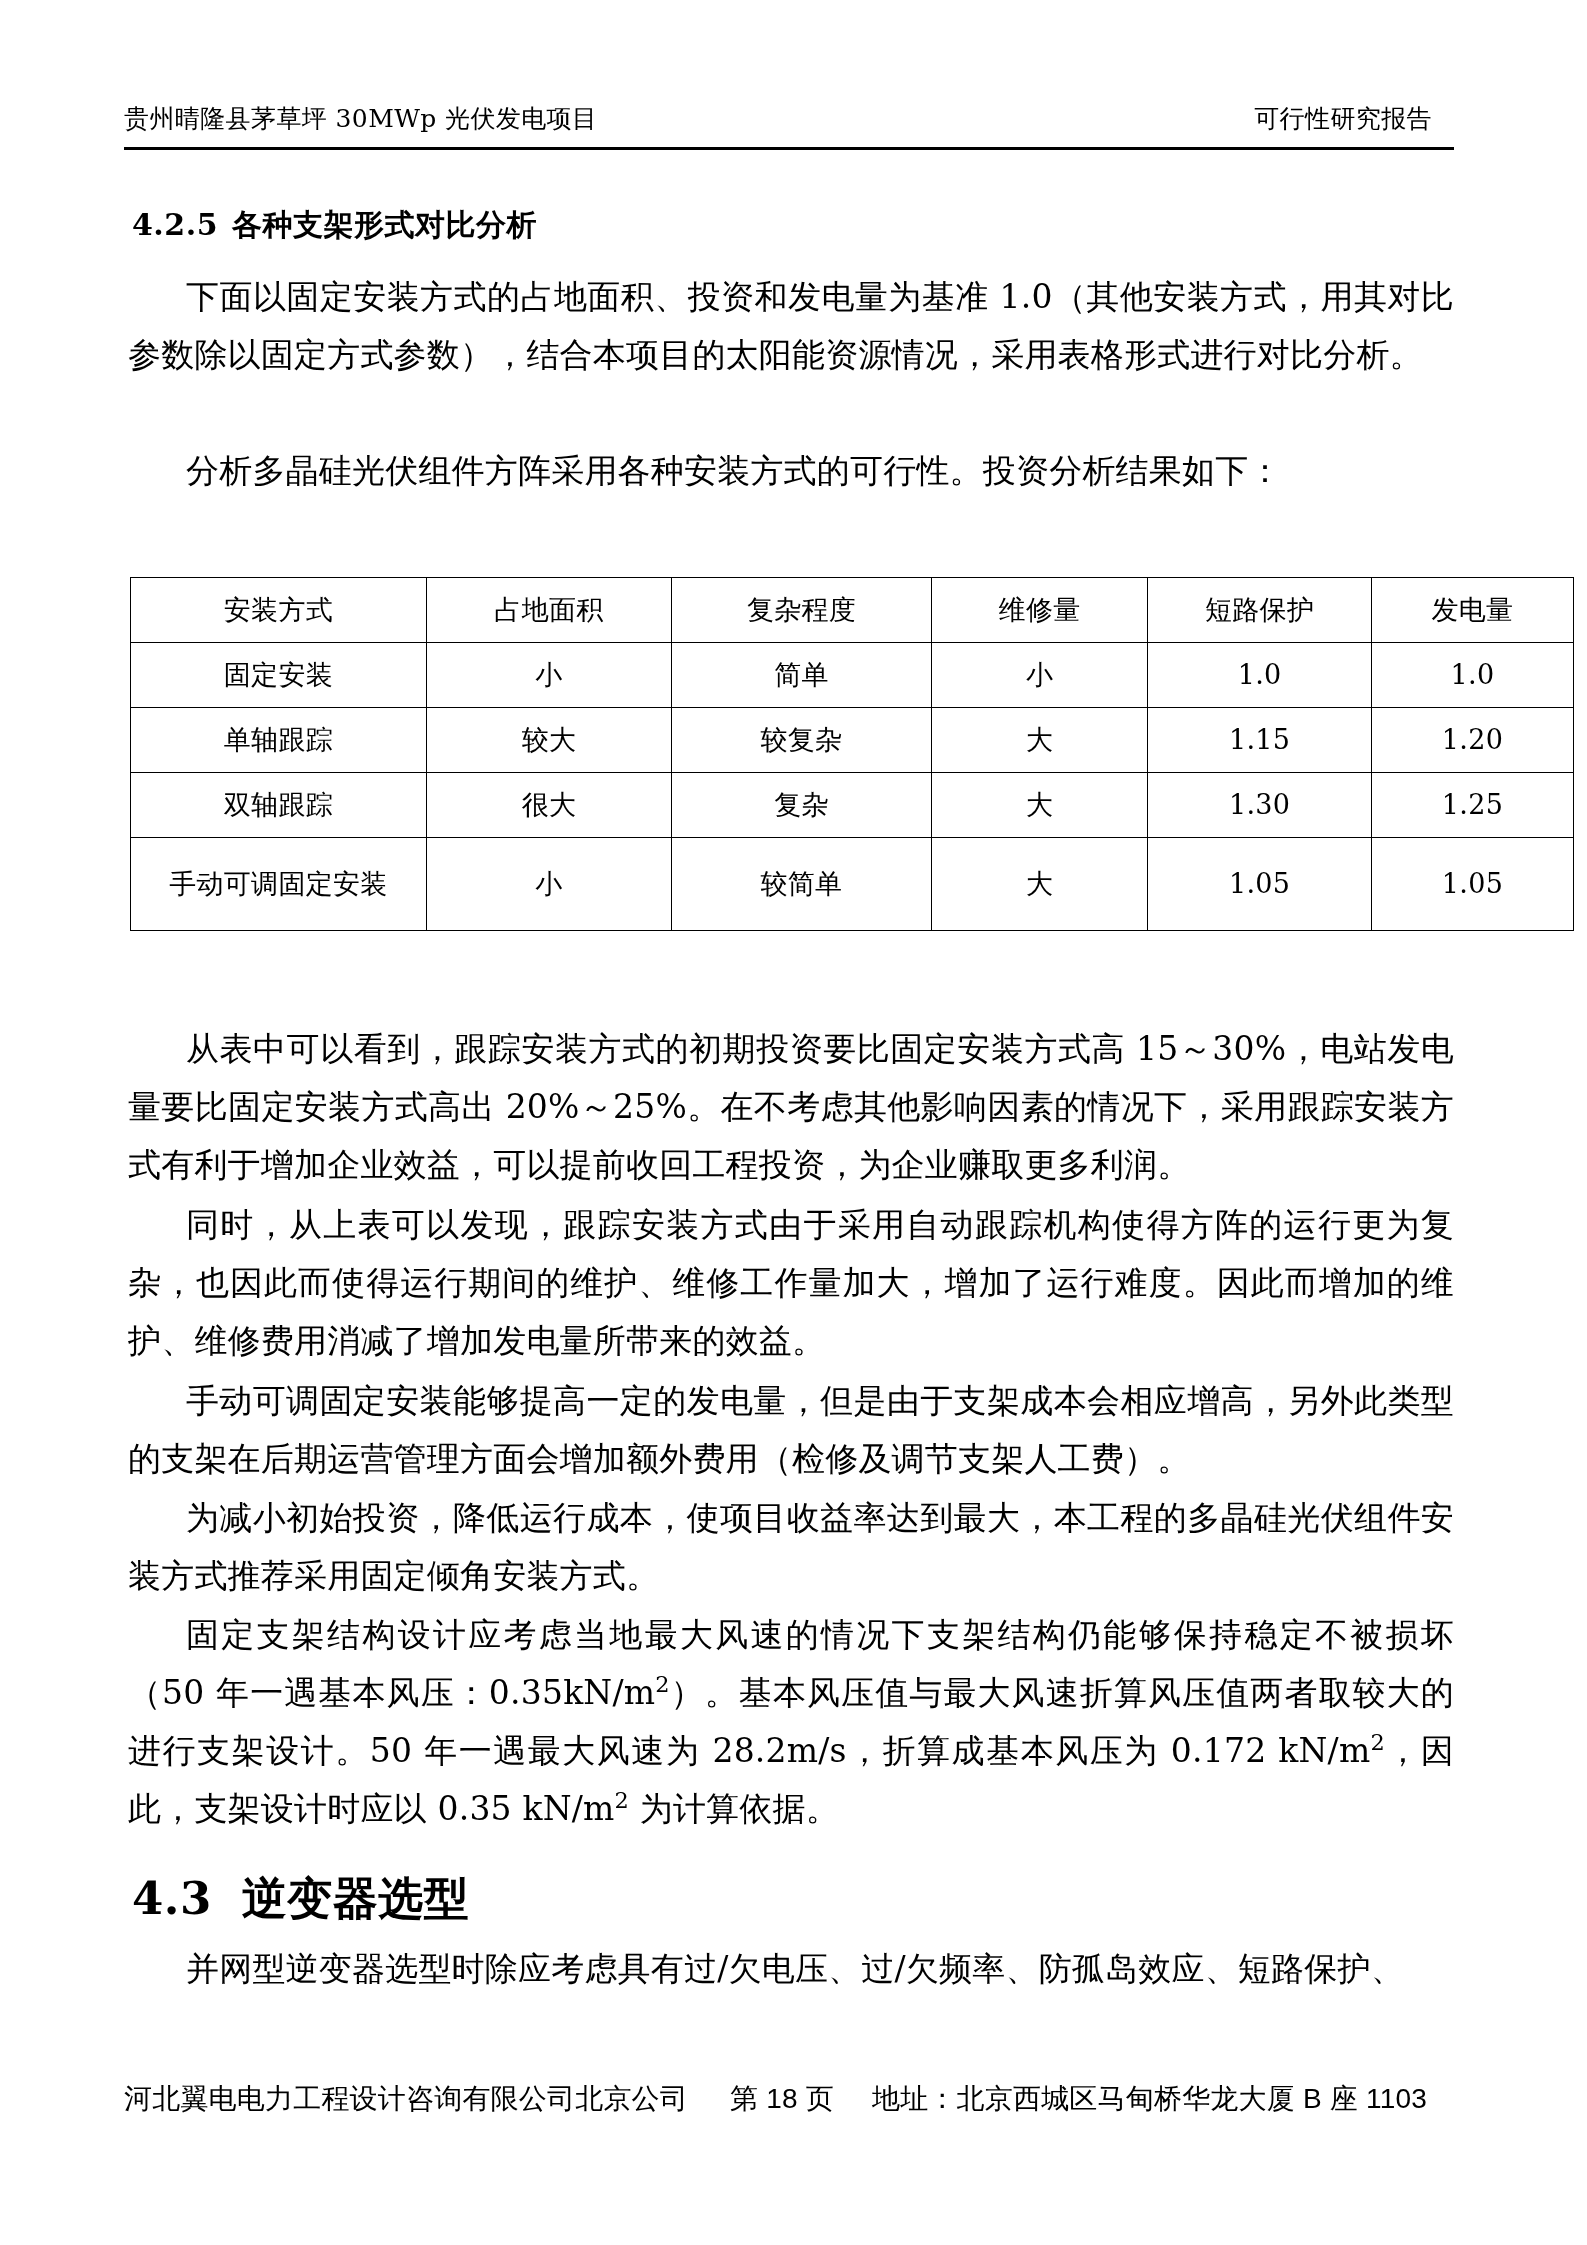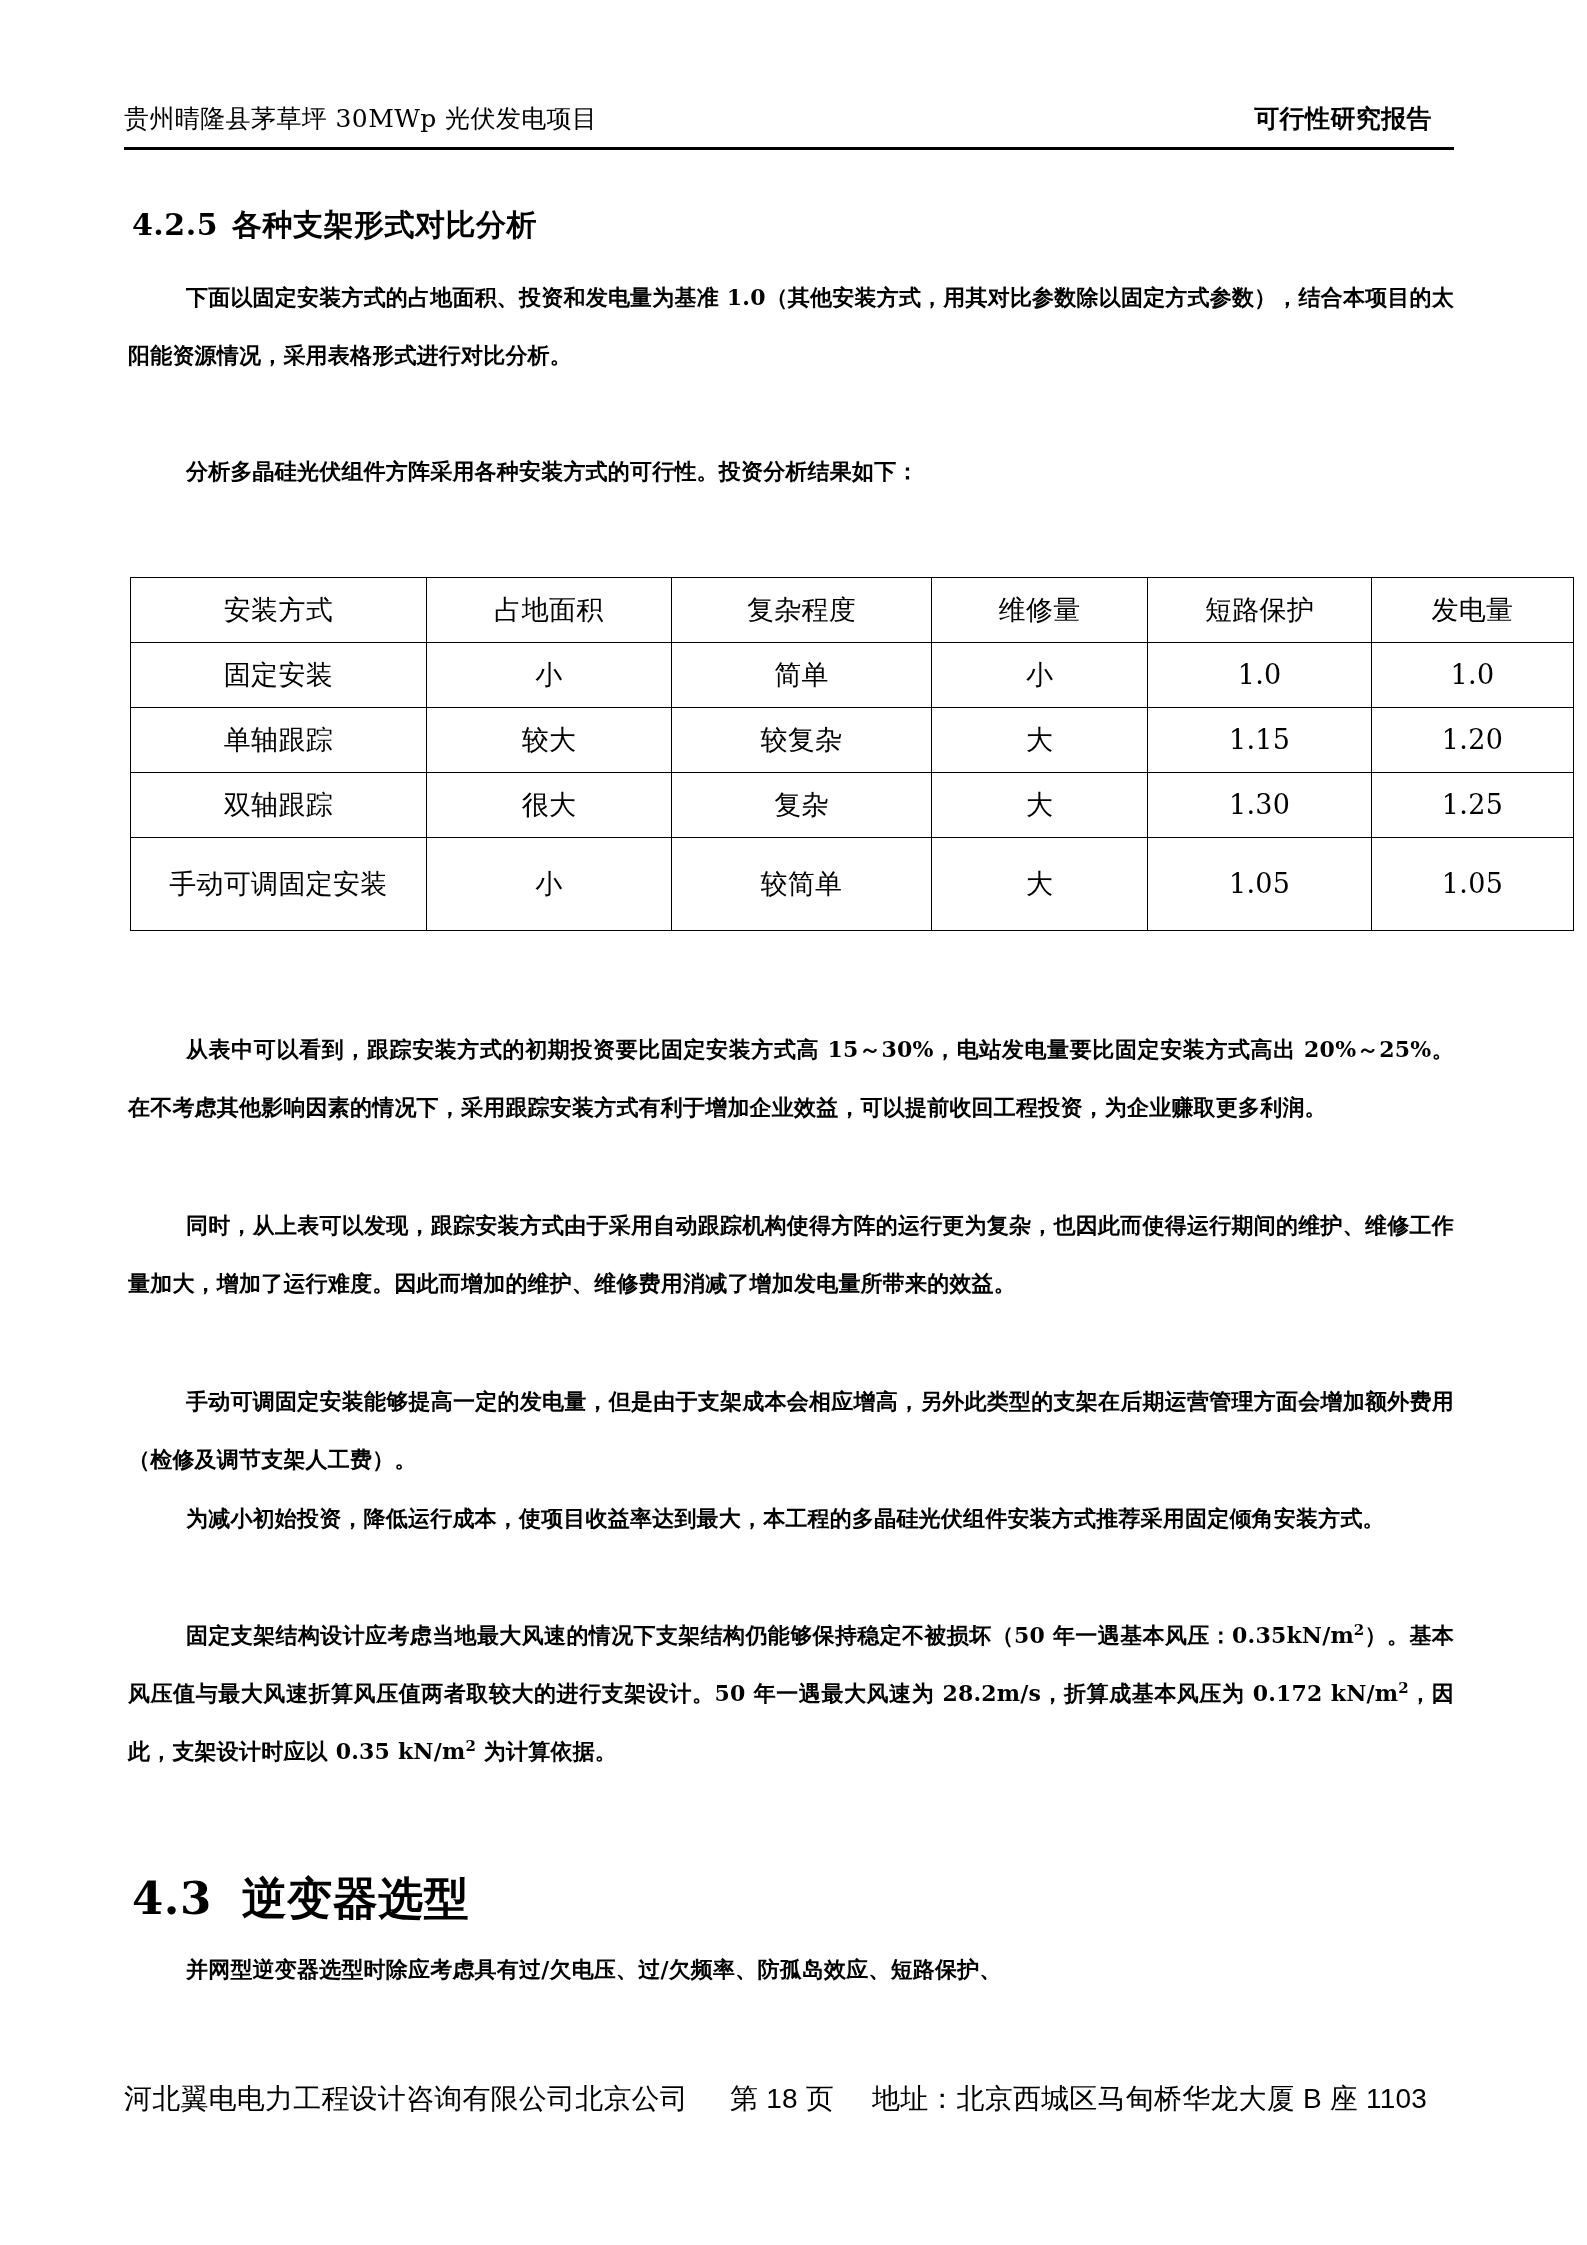--- a/index.html
+++ b/index.html
@@ -34,21 +34,21 @@
     left: 0;
     width: 1330px;
     display: flex;
     align-items: flex-end;
     justify-content: space-between;
     font-size: 25px;
     line-height: 1.25;
     letter-spacing: 0.4px;
   }
   .page-header .hdr-left { white-space: nowrap; }
-  .page-header .hdr-right { white-space: nowrap; margin-right: 22px; font-weight: bold; }
+  .page-header .hdr-right { white-space: nowrap; margin-right: 22px; }
   .header-rule {
     position: absolute;
     top: 147px;
     left: 0;
     width: 1330px;
     height: 0;
     border-top: 3px solid #000;
   }
 
   
@@ -64,27 +64,26 @@
   #sec-425 { top: 205px; }
   #sec-43  { top: 1870px; font-size: 45px; }
   .h3 .num { margin-right: 14px; }
   #sec-43 .num { margin-right: 30px; }
 
   
   .para {
     position: absolute;
     left: 4px;
     width: 1326px;
-    font-size: 22px;
+    font-size: 33px;
     line-height: 58px;
     text-align: justify;
     text-justify: inter-ideograph;
     text-indent: 58px;
     letter-spacing: 0.2px;
-    font-weight: bold;
   }
 
   
   .tbl-caption {
     position: absolute;
     left: 0;
     top: 520px;
     width: 1330px;
     text-align: center;
     font-size: 27px;

